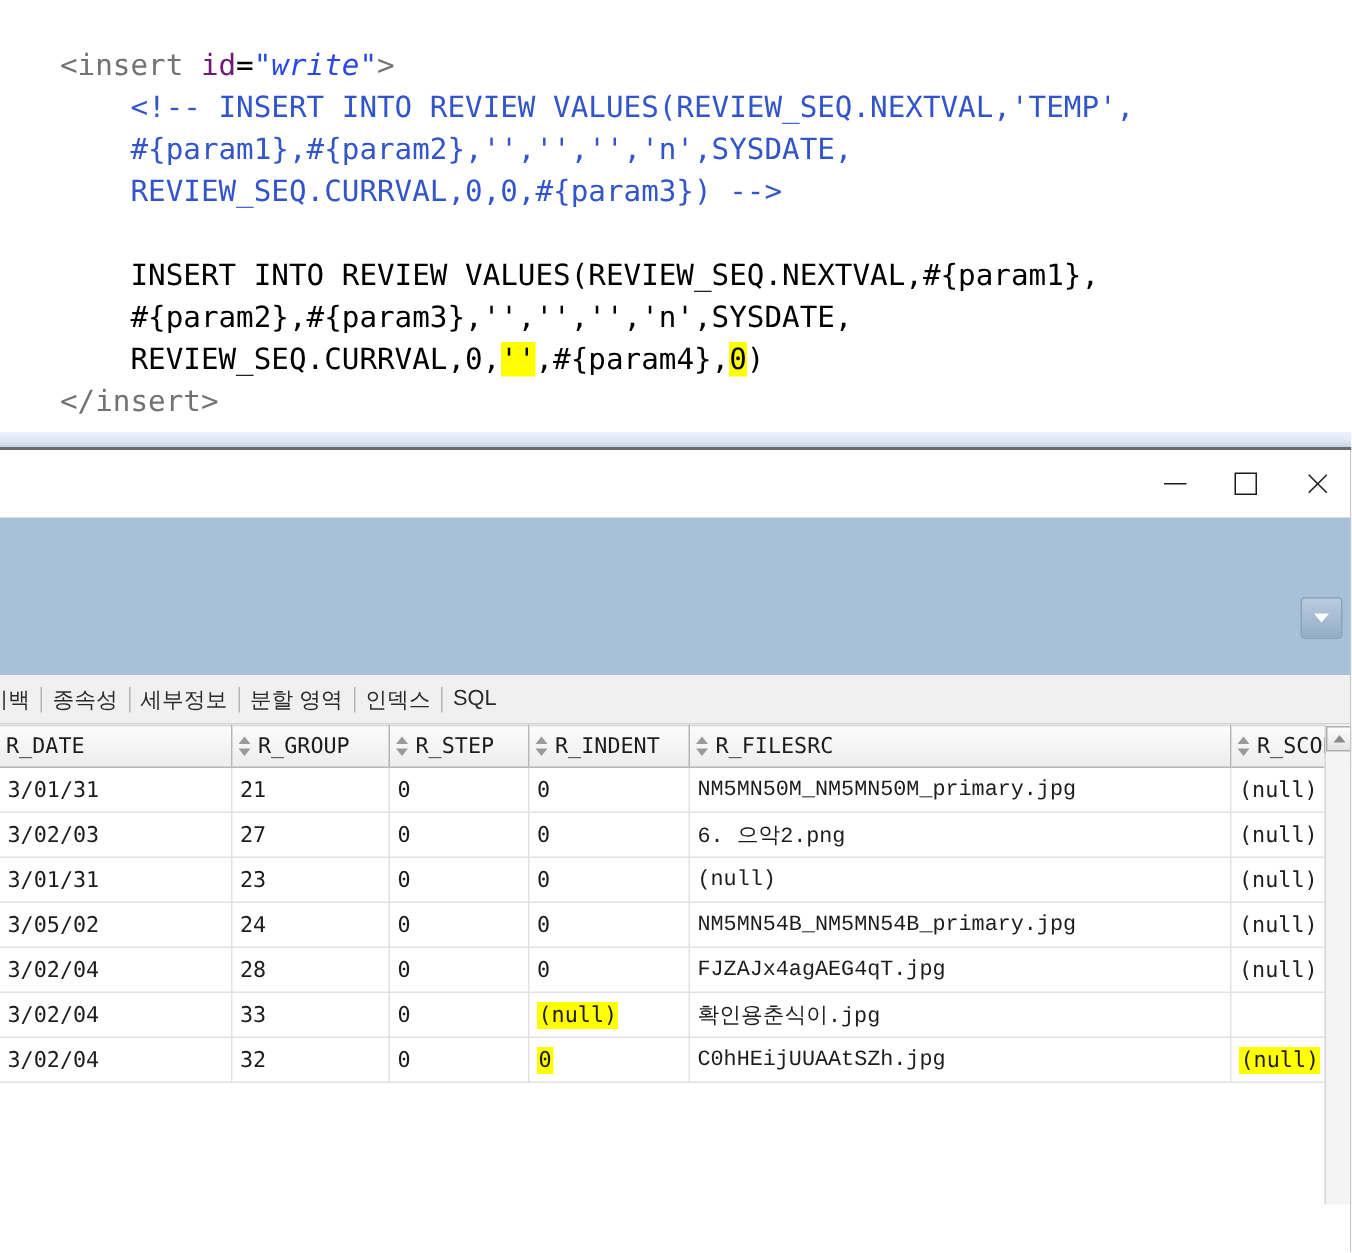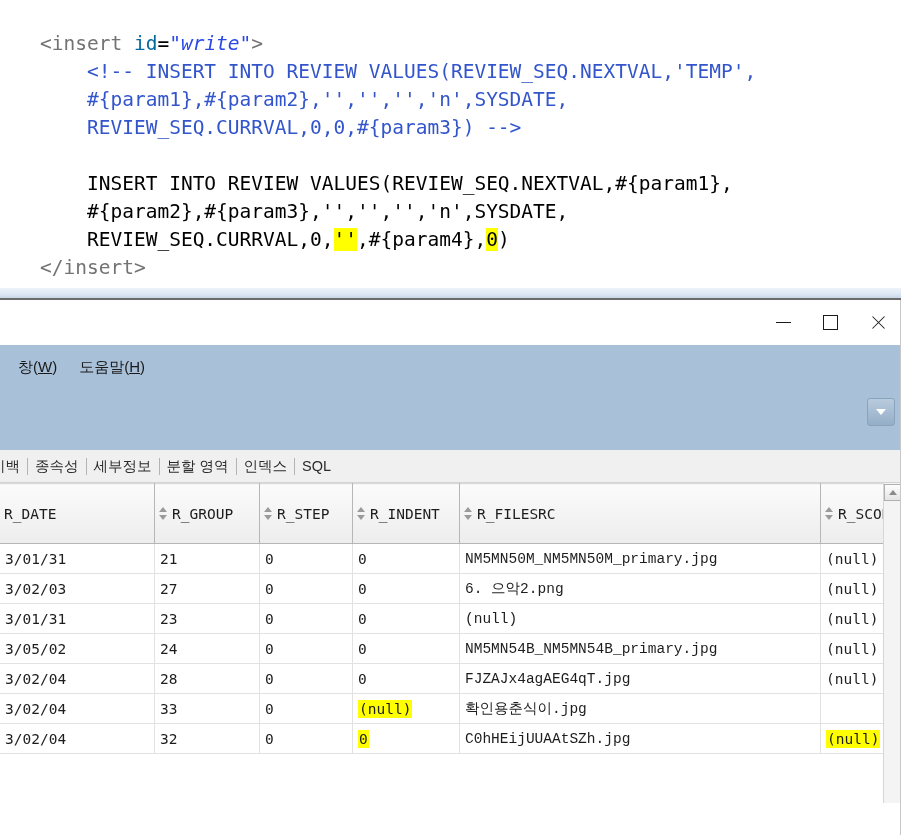--- a/index.html
+++ b/index.html
@@ -35,21 +35,21 @@
     top: 30px;
     font-family: "DejaVu Sans Mono", monospace;
     font-size: 19.5px;
     line-height: 28px;
     white-space: pre;
     letter-spacing: 0px;
   }
   .ln { display: block; height: 28px; }
   .ln.blank { height: 28px; }
   .tag      { color: #737373; }
-  .attr     { color: #0369a1; }
+  .attr     { color: #701a75; }
   .eq       { color: #000000; }
   .str      { color: #2a48e8; font-style: italic; }
   .comment  { color: #3355cc; }
   .sql      { color: #000000; }
   .hl       { background: #ffff00; }
 
   
   .sliver {
     position: absolute;
     left: 0; top: 288px;
@@ -265,21 +265,21 @@
     font-size: 14.5px;
   }
   table.grid th {
     height: 27px;
     background: linear-gradient(to bottom, #fbfbfb, #ededed);
     border-right: 1px solid #b6b6b6;
     border-bottom: 1px solid #b6b6b6;
     border-top: 1px solid #dadada;
     font-weight: normal;
     color: #1d1d1d;
-    padding: 16px 4px;
+    padding: 0 4px;
     text-align: left;
     white-space: nowrap;
     overflow: hidden;
     font-family: "DejaVu Sans Mono", monospace;
     font-size: 14.5px;
     cursor: default;
   }
   th .hcell { display: flex; align-items: center; gap: 4px; }
   .sortglyph {
     position: relative;
@@ -364,28 +364,20 @@
         <div class="wbtn">
           <span class="glyph gl-max"></span>
         </div>
         <div class="wbtn">
           <span class="glyph gl-close"></span>
         </div>
       </div>
     </div>
 
     <div class="menuband">
-      <div class="menubar">
-        <div class="menuitem">
-          <span>창</span><span>(</span><span class="acc">W</span><span>)</span>
-        </div>
-        <div class="menuitem">
-          <span>도움말</span><span>(</span><span class="acc">H</span><span>)</span>
-        </div>
-      </div>
       <div class="band-chevron">
         <span class="chev-down"></span>
       </div>
     </div>
 
     <div class="tabstrip">
       <div class="tabs" id="tabs-container">
           <div class="tab">시백</div>
           <div class="tabsep"></div>
           <div class="tab">종속성</div>

